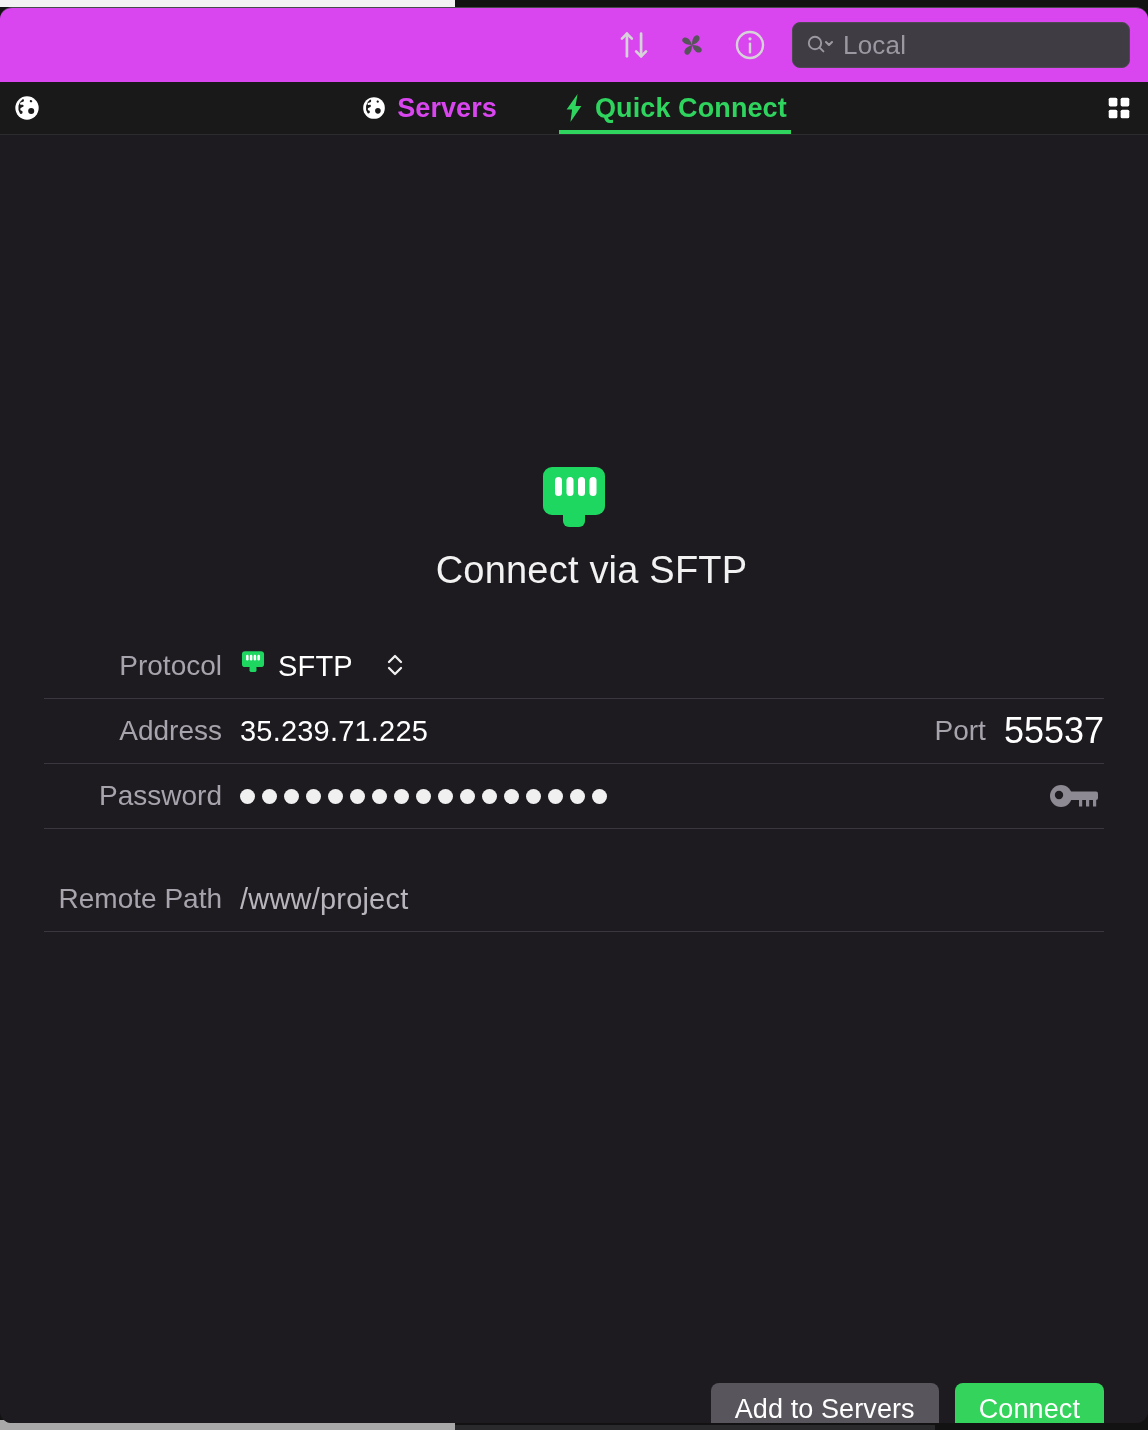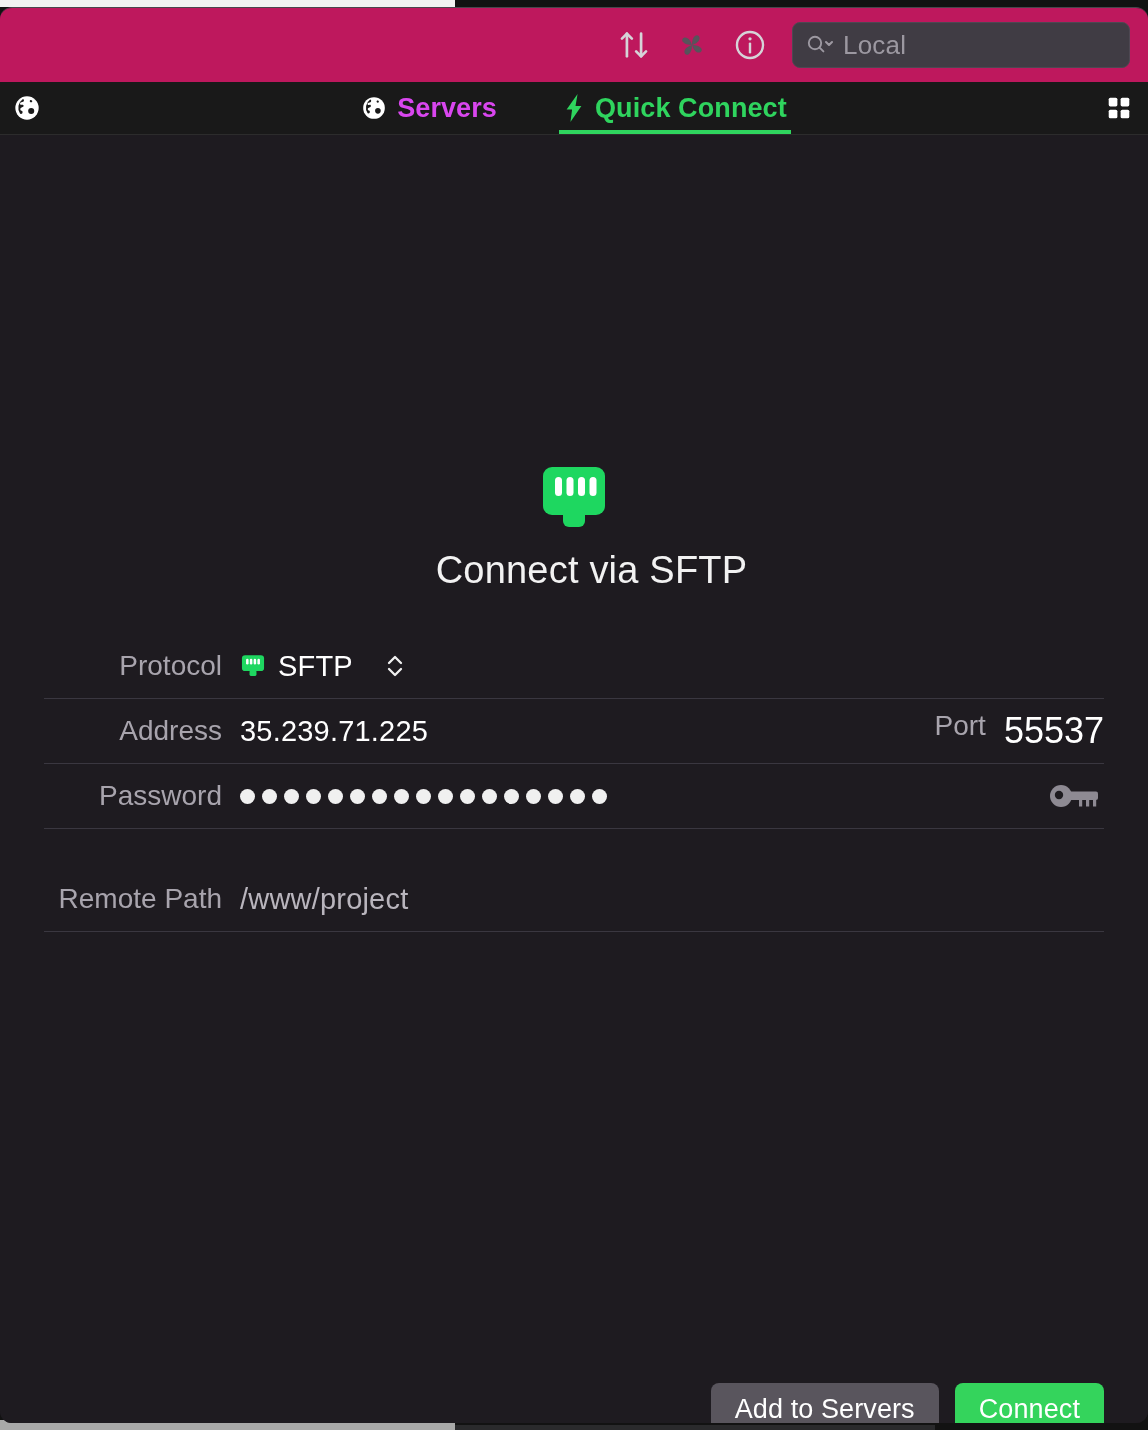--- a/index.html
+++ b/index.html
@@ -51,21 +51,21 @@
     border-radius: 12px;
     overflow: hidden;
     border-top: 1px solid #4a464d;
     box-sizing: border-box;
   }
 
   
   .toolbar {
     position: relative;
     height: 74px;
-    background: #be185d;
+    background: #d946ef;
     display: flex;
     align-items: center;
     justify-content: flex-end;
     padding-right: 18px;
     box-sizing: border-box;
   }
   .tb-icon {
     width: 52px;
     height: 46px;
     display: flex;
@@ -201,30 +201,31 @@
   .fvalue {
     color: #ffffff;
     font-size: 29px;
     letter-spacing: .2px;
     display: flex;
     align-items: center;
   }
   .fvalue.muted { color: #b9b5bd; text-align: right; }
   .protocol-wrap {
     display: flex;
-    align-items: center;
+    align-items: flex-start;
     gap: 12px;
   }
   .protocol-icon { width: 26px; height: 24px; display: flex; align-items: center; }
   .stepper { margin-left: 20px; display: flex; align-items: center; }
 
   .port-group {
     position: absolute;
     right: 0;
     display: flex;
+    align-items: center;
     gap: 18px;
   }
   .port-label { color: #a8a4ad; font-size: 28px; }
   .port-value { color: #ffffff; font-size: 36px; }
 
   .dots {
     display: flex;
     align-items: center;
     gap: 7px;
   }

